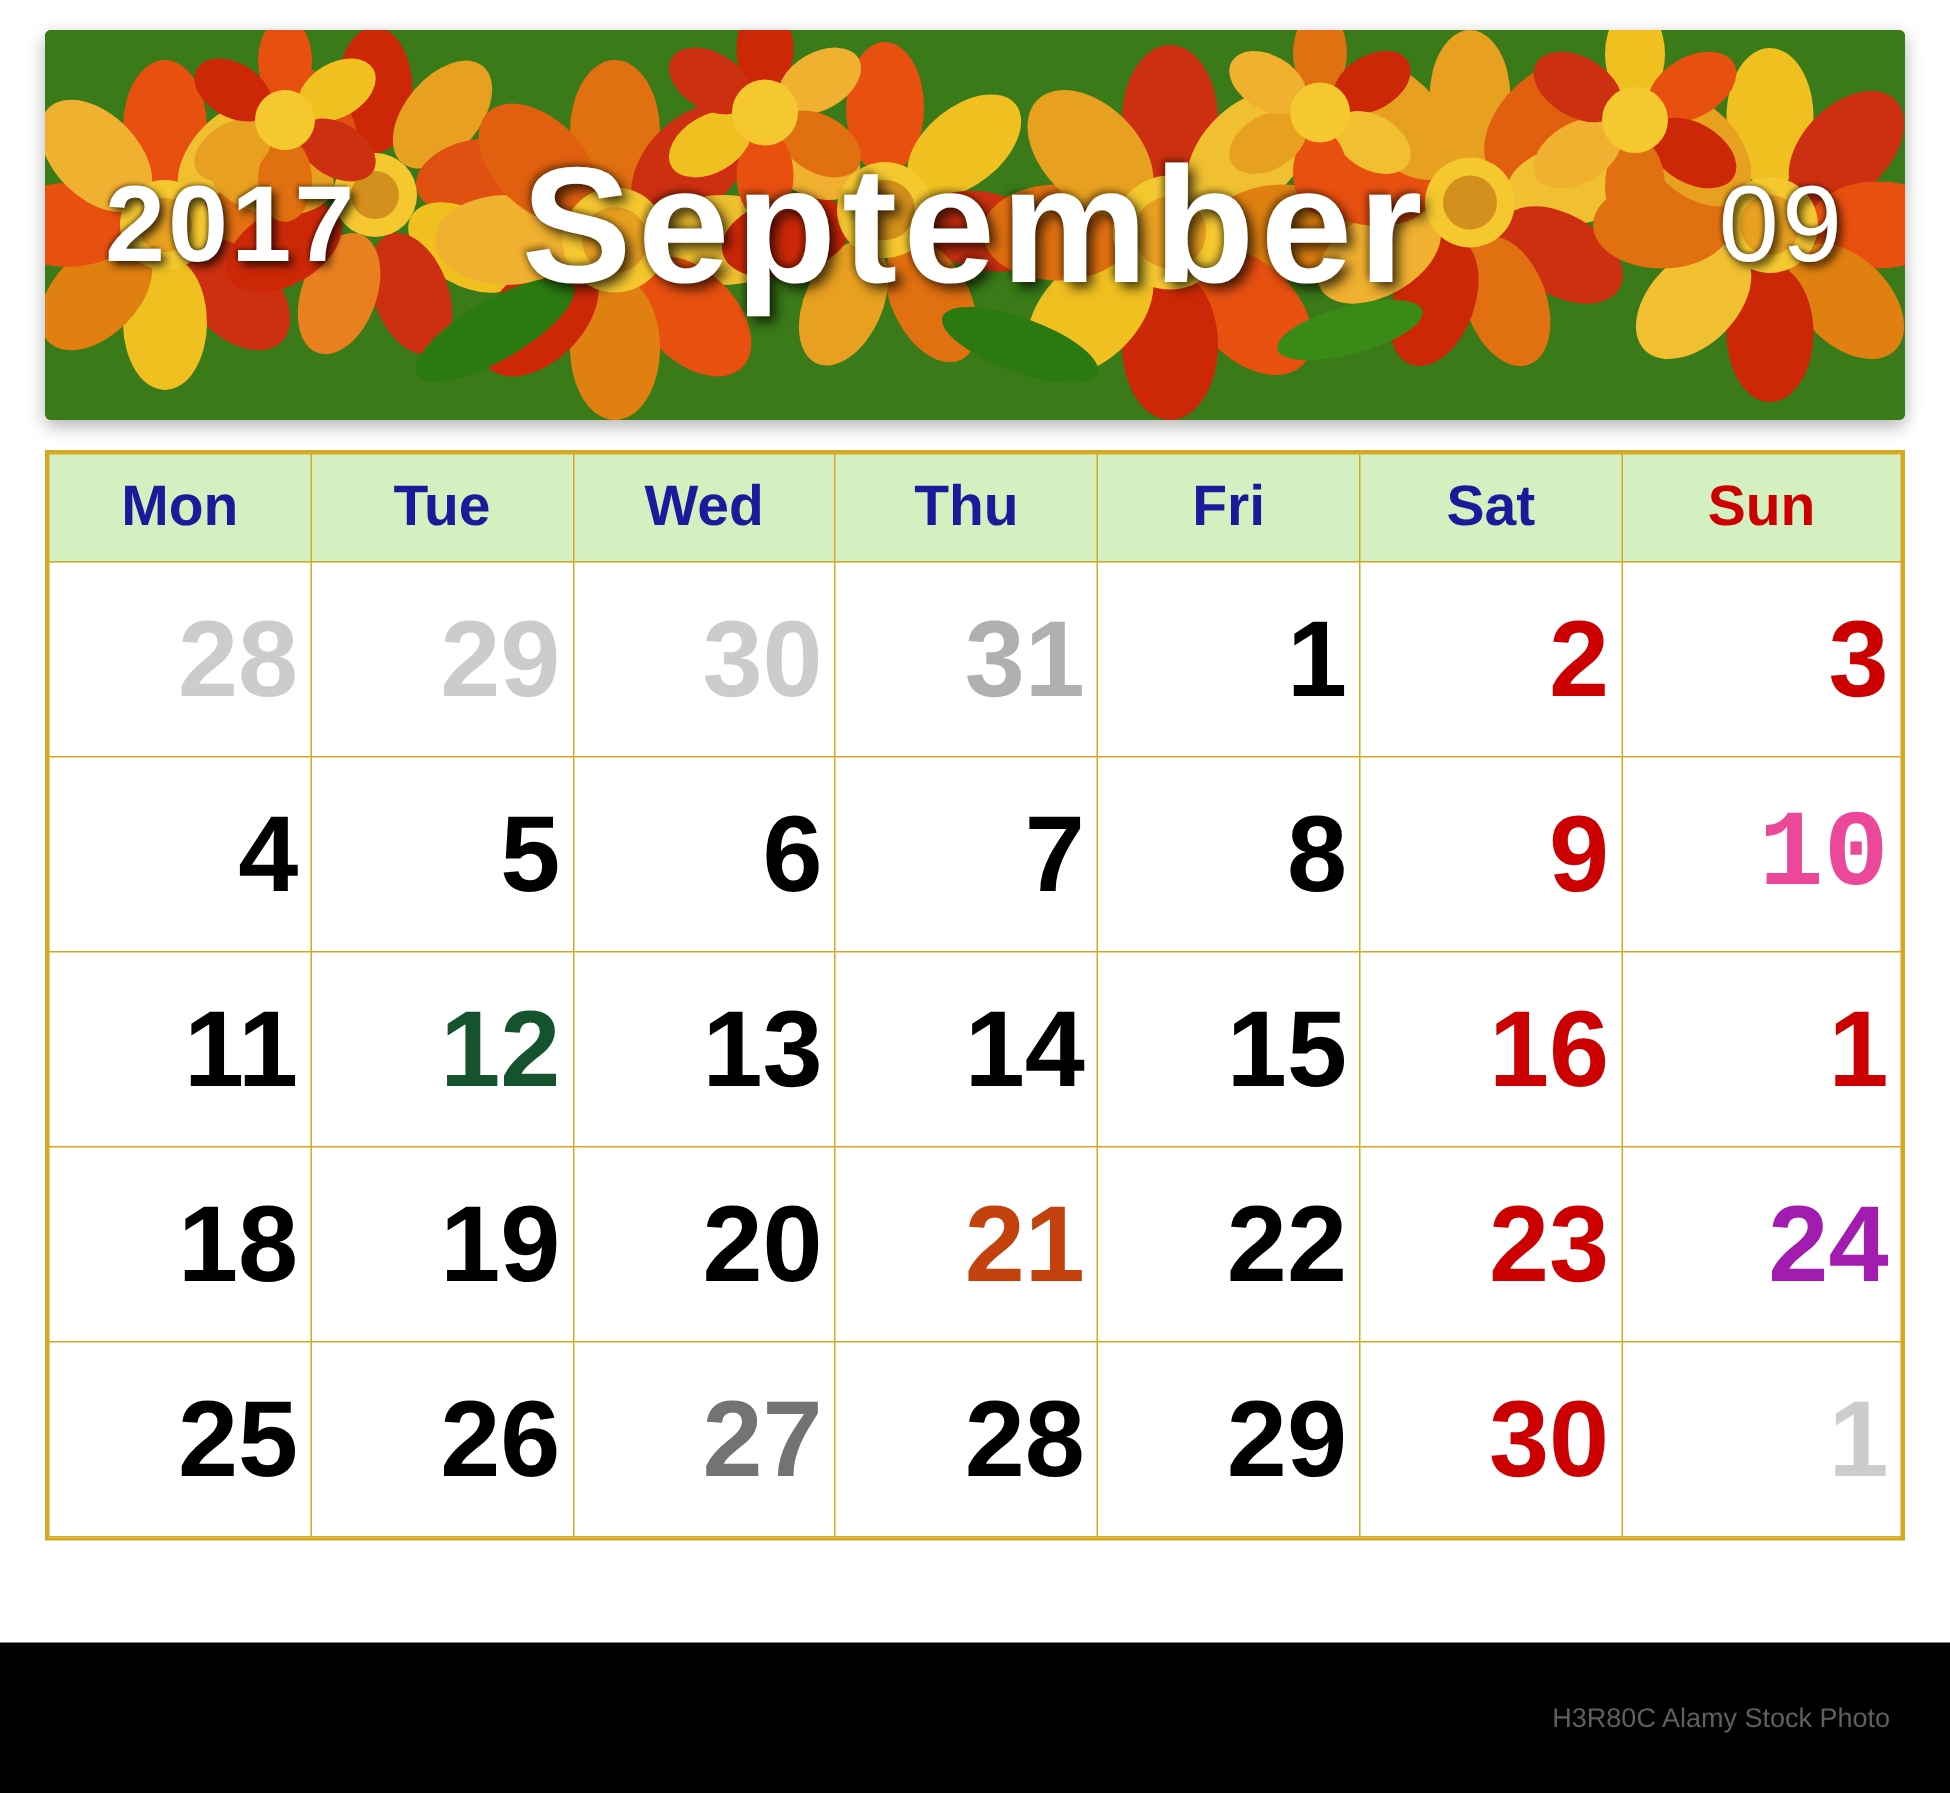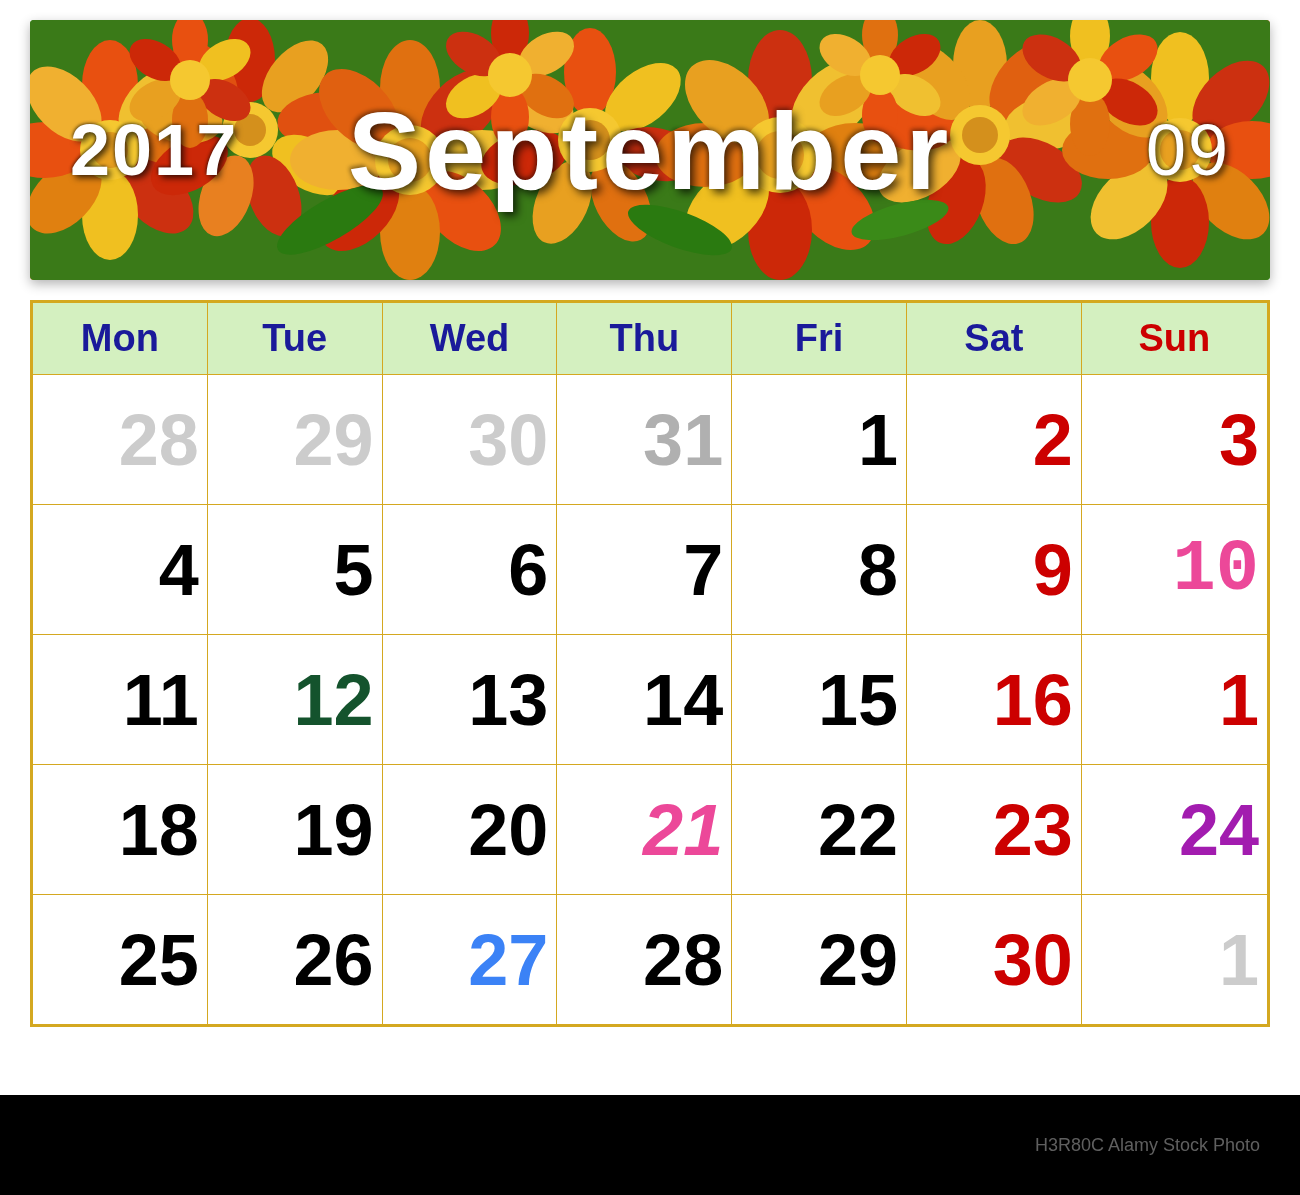--- a/index.html
+++ b/index.html
@@ -351,29 +351,29 @@
             <td style="color: rgb(0, 0, 0);">13</td>
             <td style="color: rgb(0, 0, 0);">14</td>
             <td style="color: rgb(0, 0, 0);">15</td>
             <td style="color: rgb(204, 0, 0);">16</td>
             <td style="color: rgb(204, 0, 0);">1</td>
           </tr>
           <tr>
             <td style="color: rgb(0, 0, 0);">18</td>
             <td style="color: rgb(0, 0, 0);">19</td>
             <td style="color: rgb(0, 0, 0);">20</td>
-            <td style="color: #ec4899; font-style: italic;">21</td>
+            <td style="color: #c2410c;">21</td>
             <td style="color: rgb(0, 0, 0);">22</td>
             <td style="color: rgb(204, 0, 0);">23</td>
             <td style="color: #a21caf;">24</td>
           </tr>
           <tr>
             <td style="color: rgb(0, 0, 0);">25</td>
             <td style="color: rgb(0, 0, 0);">26</td>
-            <td style="color: #3b82f6;">27</td>
+            <td style="color: #737373;">27</td>
             <td style="color: rgb(0, 0, 0);">28</td>
             <td style="color: rgb(0, 0, 0);">29</td>
             <td style="color: rgb(204, 0, 0);">30</td>
             <td style="color: rgb(204, 204, 204);">1</td>
           </tr>
         </tbody>
     </table>
   </div>
 
   <div class="watermark-bar">

